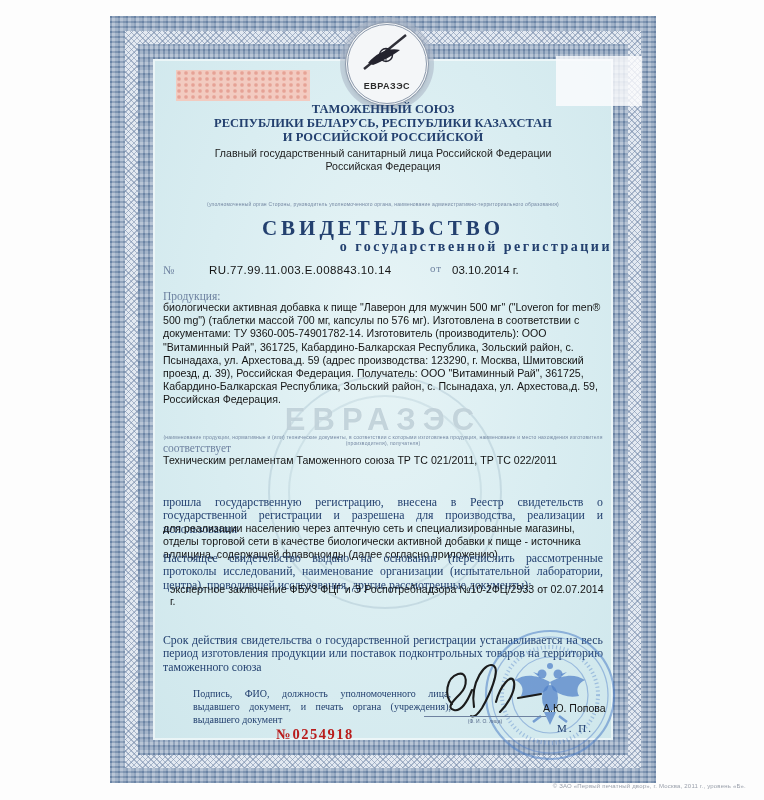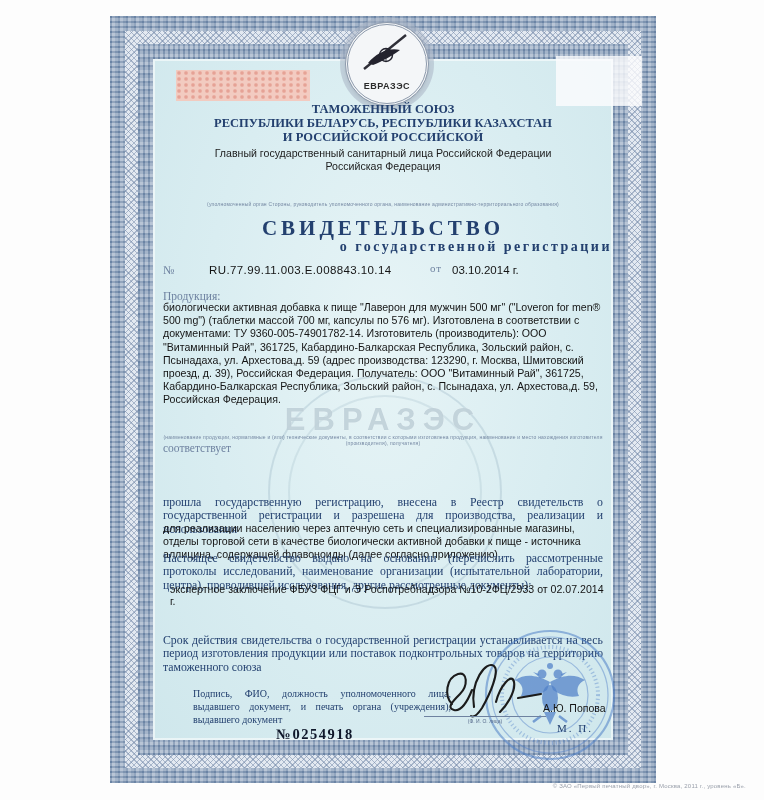--- a/index.html
+++ b/index.html
@@ -85,21 +85,21 @@
   .validity{left:163px;top:634px;width:440px;font-size:11.8px;line-height:13.4px;text-align:justify;}
 
   .sign-label{left:163px;top:687px;width:258px;font-size:10px;line-height:13px;text-align:justify;margin-left:30px;}
   .fio-line{left:424px;top:716px;width:122px;border-top:1px solid #6e82a0;height:0;}
   .fio-caption{left:424px;top:718px;width:122px;text-align:center;font-size:5px;color:#55688a;
     font-family:"Liberation Sans", sans-serif;}
   .signer-name{left:543px;top:702px;font-size:10.5px;}
   .mp{left:557px;top:722px;font-size:11px;letter-spacing:2px;}
   .serial{left:230px;top:726px;width:170px;text-align:center;
     font-family:"Liberation Serif", serif;font-weight:bold;font-size:14.5px;
-    letter-spacing:1.5px;color:#0f172a;}
+    letter-spacing:1.5px;color:#b91c1c;}
 
   .stamp{position:absolute;left:483px;top:628px;width:134px;height:134px;}
   .signature{position:absolute;left:438px;top:652px;width:125px;height:75px;}
 
   .footer{left:398px;top:783px;width:348px;text-align:right;font-size:6px;color:#9aa0ab;
     letter-spacing:.2px;font-family:"Liberation Sans", sans-serif;}
 </style>
 </head>
 <body>
 
@@ -147,20 +147,21 @@
   <div class="abs form-label no-label">№</div>
   <div class="abs ink no-value">RU.77.99.11.003.E.008843.10.14</div>
   <div class="abs form-label date-label">от</div>
   <div class="abs ink date-value">03.10.2014 г.</div>
 
   <div class="abs form-label prod-label">Продукция:</div>
   <div class="abs ink prod-text">биологически активная добавка к пище "Лаверон для мужчин 500 мг" ("Loveron for men® 500 mg") (таблетки массой 700 мг, капсулы по 576 мг). Изготовлена в соответствии с документами: ТУ 9360-005-74901782-14. Изготовитель (производитель): ООО "Витаминный Рай", 361725, Кабардино-Балкарская Республика, Зольский район, с. Псынадаха, ул. Архестова,д. 59 (адрес производства: 123290, г. Москва, Шмитовский проезд, д. 39), Российская Федерация. Получатель: ООО "Витаминный Рай", 361725, Кабардино-Балкарская Республика, Зольский район, с. Псынадаха, ул. Архестова,д. 59, Российская Федерация.</div>
 
   <div class="abs caption conf-caption">(наименование продукции, нормативные и (или) технические документы, в соответствии с которыми изготовлена продукция, наименование и место нахождения изготовителя (производителя), получателя)</div>
   <div class="abs form-label conf-label">соответствует</div>
+  <div class="abs ink conf-value">Техническим регламентам Таможенного союза ТР ТС 021/2011, ТР ТС 022/2011</div>
 
   <div class="abs navy-serif passed">прошла государственную регистрацию, внесена в Реестр свидетельств о государственной регистрации и разрешена для производства, реализации и использования</div>
   <div class="abs ink use-text">для реализации населению через аптечную сеть и специализированные магазины, отделы торговой сети в качестве биологически активной добавки к пище - источника аллицина, содержащей флавоноиды (далее согласно приложению)</div>
   <div class="abs navy-serif basis-label">Настоящее свидетельство выдано на основании (перечислить рассмотренные протоколы исследований, наименование организации (испытательной лаборатории, центра), проводившей исследования, другие рассмотренные документы):</div>
   <div class="abs ink basis-value">экспертное заключение ФБУЗ ФЦГ и Э Роспотребнадзора №10-2ФЦ/2933 от 02.07.2014 г.</div>
 
   <div class="abs navy-serif validity">Срок действия свидетельства о государственной регистрации устанавливается на весь период изготовления продукции или поставок подконтрольных товаров на территорию таможенного союза</div>
 
   <svg class="stamp" viewBox="0 0 134 134">
     <circle cx="67" cy="67" r="64" fill="none" stroke="rgba(79,127,199,.55)" stroke-width="2.2"></circle>

